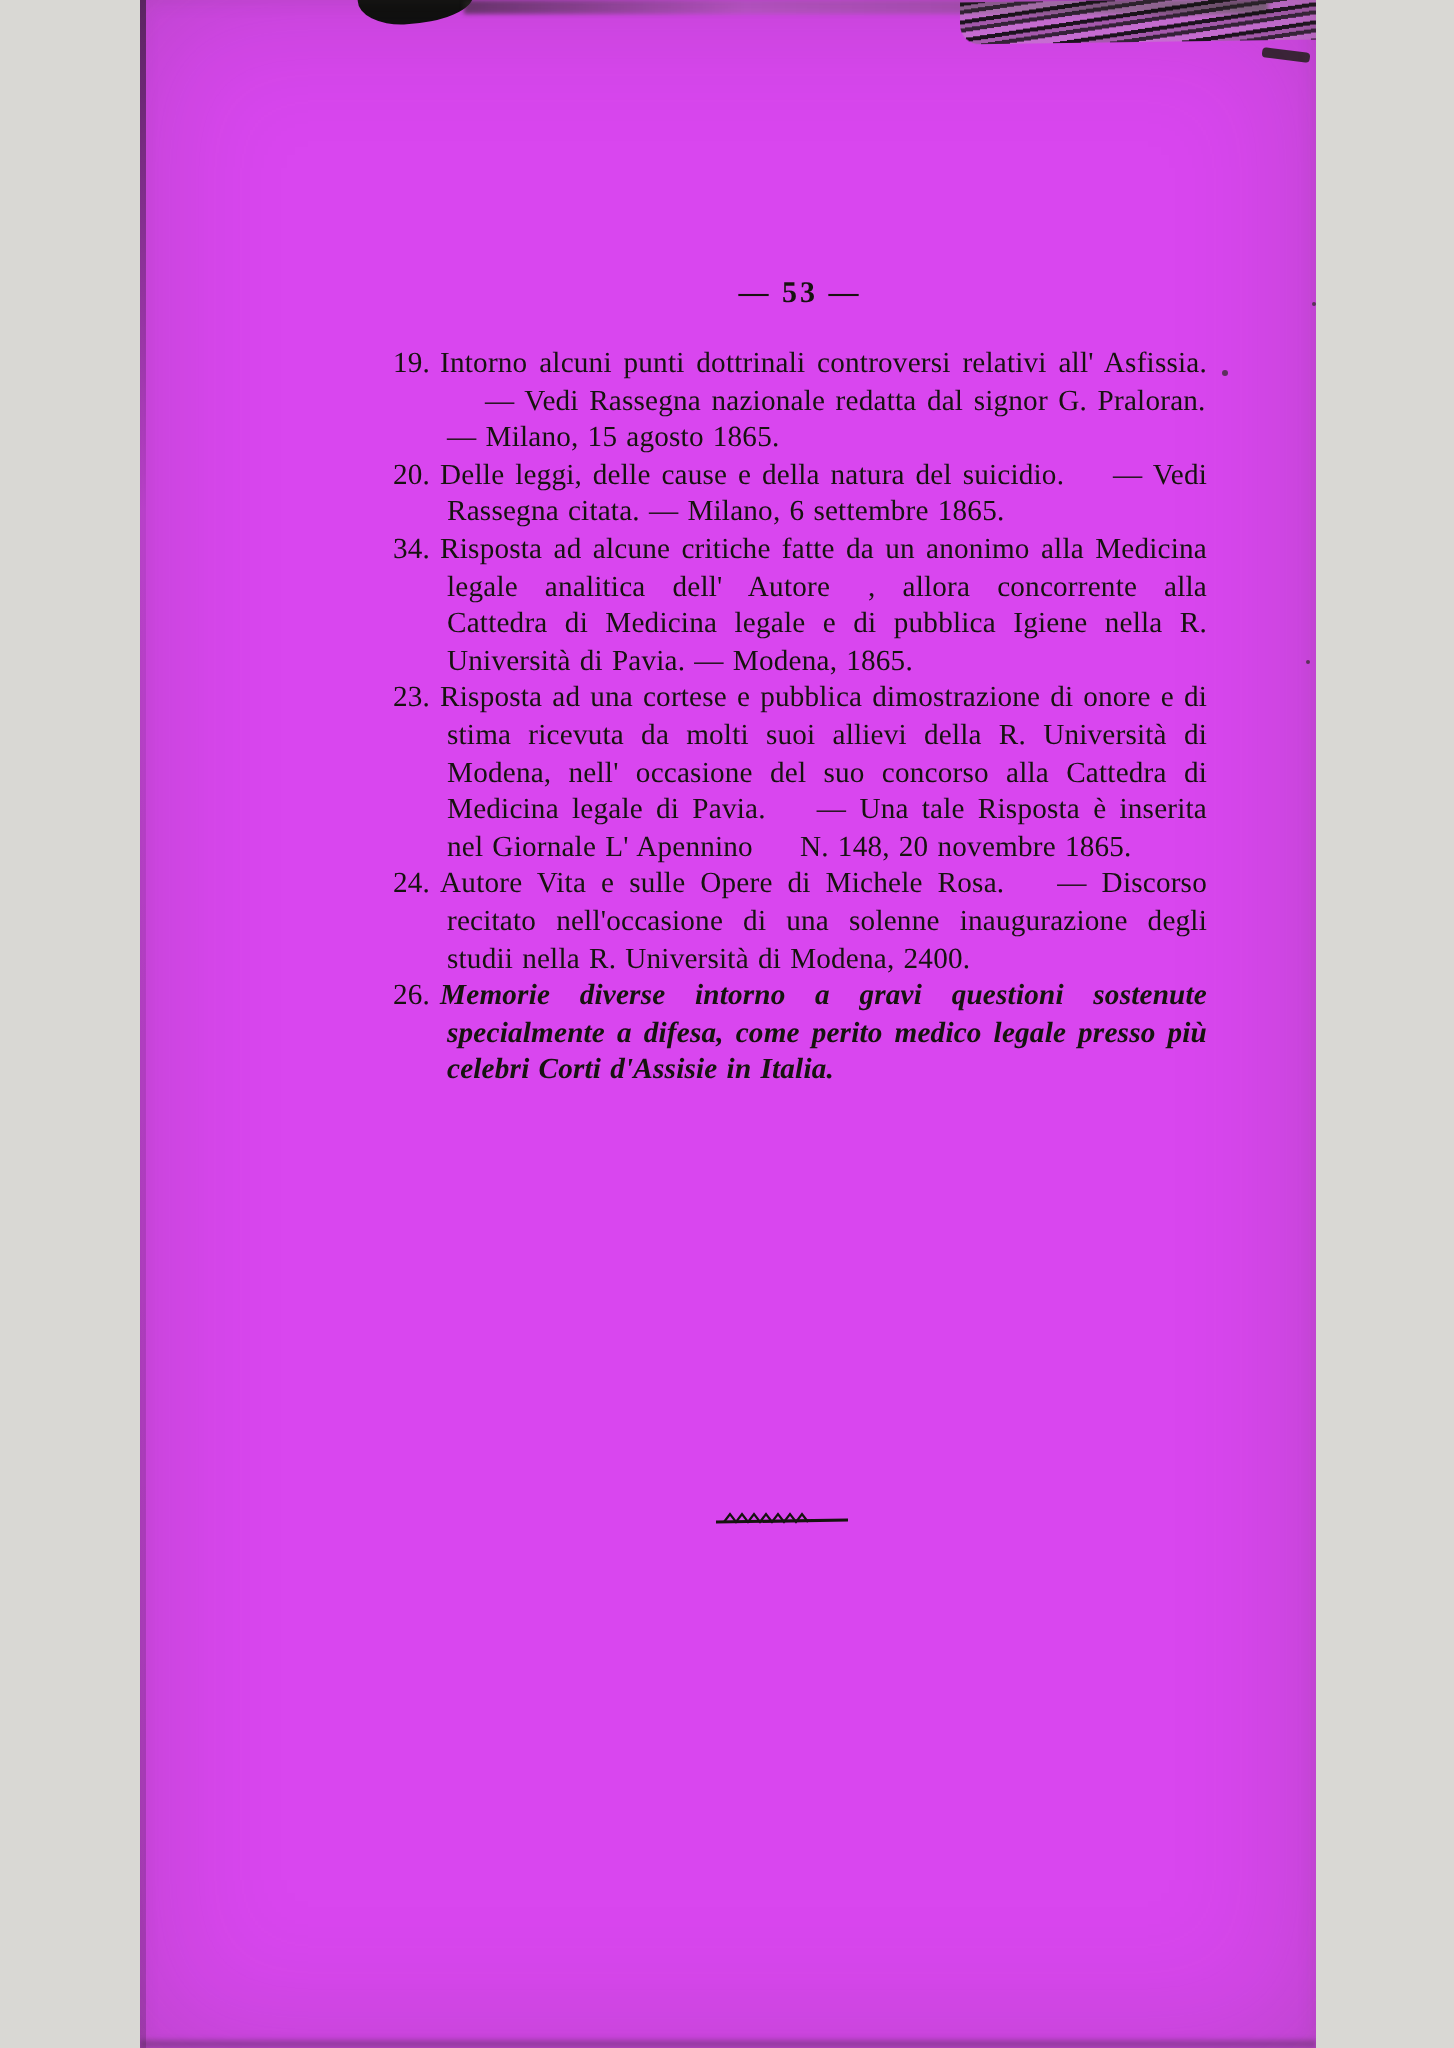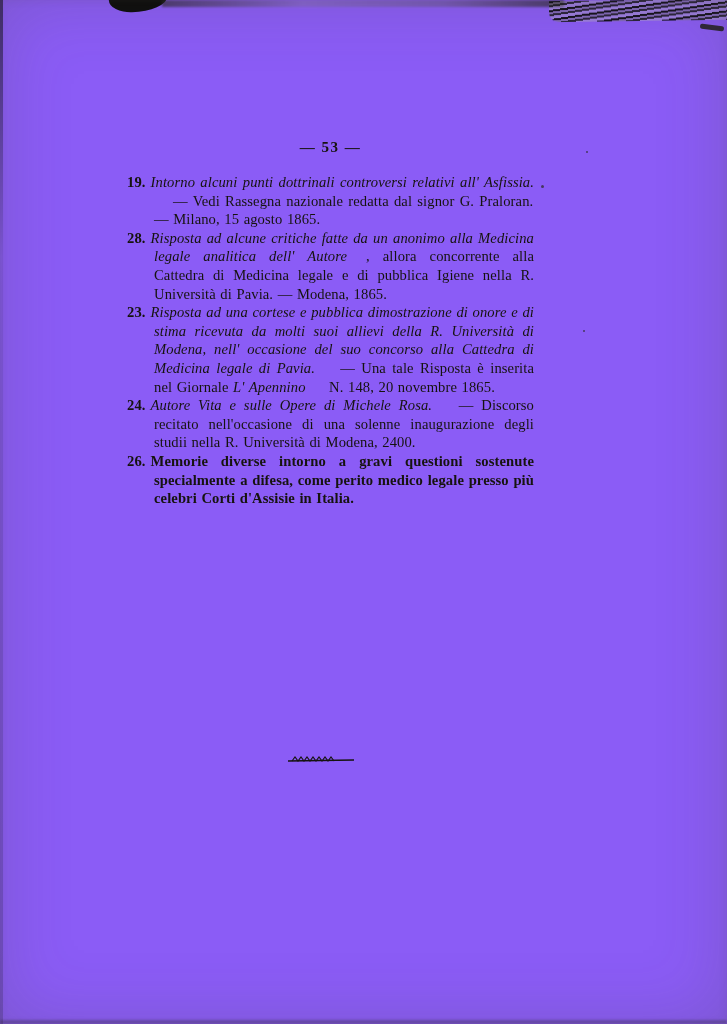--- a/index.html
+++ b/index.html
@@ -1,21 +1,21 @@
 <!DOCTYPE html>
 <html lang="it"><head>
 <meta charset="utf-8">
 <style>
   html, body { margin: 0; padding: 0; background: #d9d8d4; }
   .page {
     position: relative;
-    width: 727px;
+    width: 588px;
     height: 1024px;
     margin: 0 auto;
-    background: #8b5cf6;
+    background: #d946ef;
     overflow: hidden;
     font-family: "Liberation Serif", "DejaVu Serif", serif;
     color: #16130f;
   }
   .vignette {
     position: absolute; inset: 0; pointer-events: none;
     box-shadow: inset 0 0 70px rgba(70,68,60,0.22), inset 0 0 10px rgba(70,68,60,0.12);
   }
 
   
@@ -75,27 +75,27 @@
   .entry {
     text-align: justify;
     padding-left: 27px;
     text-indent: -27px;
     font-size: 14.6px;
     line-height: 18.6px;
     letter-spacing: 0.1px;
     word-spacing: 0.8px;
   }
   .num {
-    font-weight: bold;
+    font-weight: normal;
     font-style: normal;
     margin-right: 5px;
   }
   .seg.roman { font-style: normal; margin-left: 19px; }
-  .seg.italic { font-style: italic; }
-  .seg.bolditalic { font-weight: bold; }
+  .seg.italic { }
+  .seg.bolditalic { font-style: italic; font-weight: bold; }
 
   
   .ornament {
     position: absolute; left: 286px; top: 753px; width: 70px; height: 14px;
   }
 </style>
 </head>
 <body>
 
 <div class="page">
@@ -107,21 +107,22 @@
   <div class="art-left-edge"></div>
   <div class="art-bottom-edge"></div>
   <div class="speck speck1"></div>
   <div class="speck speck2"></div>
   <div class="speck speck3"></div>
 
   <div class="content">
     <div class="page-number">— 53 —</div>
     <div class="entries" id="entries">
         <div class="entry"><span class="num">19.</span><span class="seg italic">Intorno alcuni punti dottrinali controversi relativi all' Asfissia.</span><span class="seg roman"> — Vedi Rassegna nazionale redatta dal signor G. Praloran. — Milano, 15 agosto 1865.</span></div>
-        <div class="entry"><span class="num">28.</span><span class="seg italic">Risposta ad alcune critiche fatte da un anonimo alla Medicina legale analitica dell' Autore</span><span class="seg roman">, allora concorrente alla Cattedra di Medicina legale e di pubblica Igiene nella R. Università di Pavia. — Modena, 1865.</span></div>
+        <div class="entry"><span class="num">20.</span><span class="seg italic">Delle leggi, delle cause e della natura del suicidio.</span><span class="seg roman"> — Vedi Rassegna citata. — Milano, 6 settembre 1865.</span></div>
+        <div class="entry"><span class="num">34.</span><span class="seg italic">Risposta ad alcune critiche fatte da un anonimo alla Medicina legale analitica dell' Autore</span><span class="seg roman">, allora concorrente alla Cattedra di Medicina legale e di pubblica Igiene nella R. Università di Pavia. — Modena, 1865.</span></div>
         <div class="entry"><span class="num">23.</span><span class="seg italic">Risposta ad una cortese e pubblica dimostrazione di onore e di stima ricevuta da molti suoi allievi della R. Università di Modena, nell' occasione del suo concorso alla Cattedra di Medicina legale di Pavia.</span><span class="seg roman"> — Una tale Risposta è inserita nel Giornale </span><span class="seg italic">L' Apennino</span><span class="seg roman"> N. 148, 20 novembre 1865.</span></div>
         <div class="entry"><span class="num">24.</span><span class="seg italic">Autore Vita e sulle Opere di Michele Rosa.</span><span class="seg roman"> — Discorso recitato nell'occasione di una solenne inaugurazione degli studii nella R. Università di Modena, 2400.</span></div>
         <div class="entry"><span class="num">26.</span><span class="seg bolditalic">Memorie diverse intorno a gravi questioni sostenute specialmente a difesa, come perito medico legale presso più celebri Corti d'Assisie in Italia.</span></div>
       </div>
   </div>
 
   <div class="ornament">
     <svg width="70" height="14" viewBox="0 0 70 14">
       <path d="M2 8 L68 7" stroke="#15130f" stroke-width="1.6" fill="none"></path>
       <path d="M6 8 l3 -4 l3 4 l3 -4 l3 4 l3 -4 l3 4 l3 -4 l3 4 l3 -4 l3 4 l3 -4 l3 4 l3 -4 l3 4" stroke="#15130f" stroke-width="1.1" fill="none"></path>

